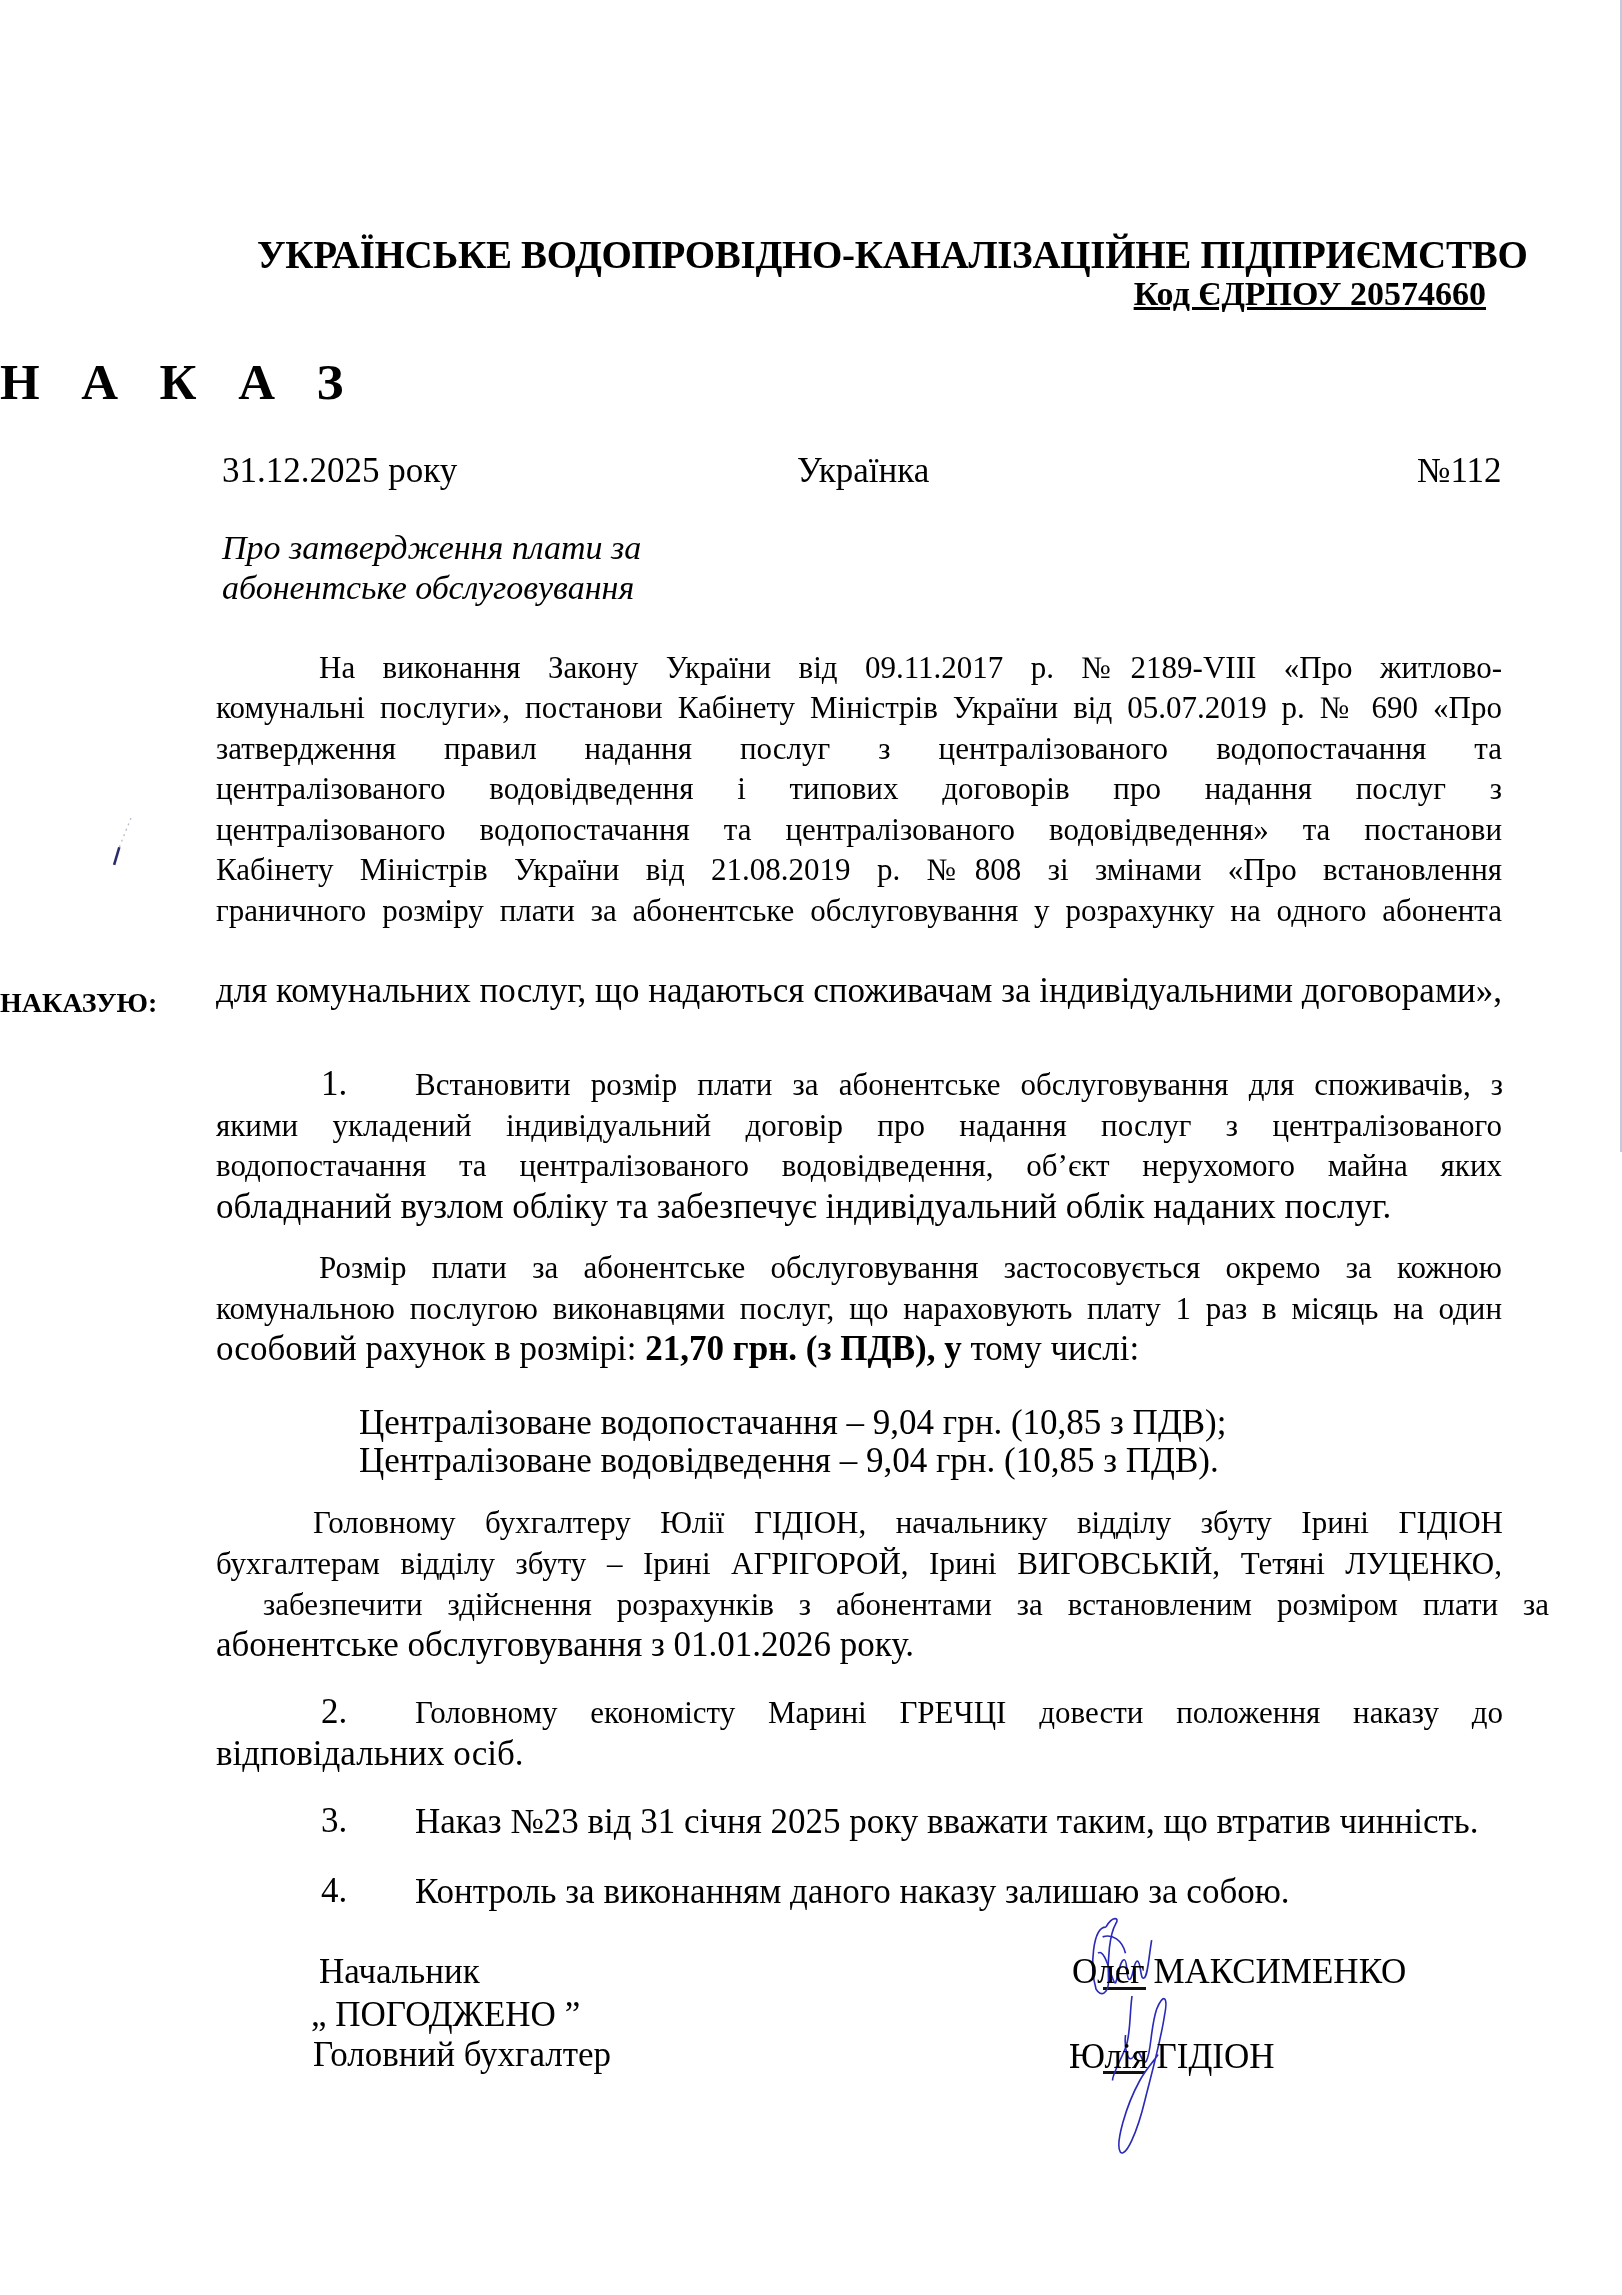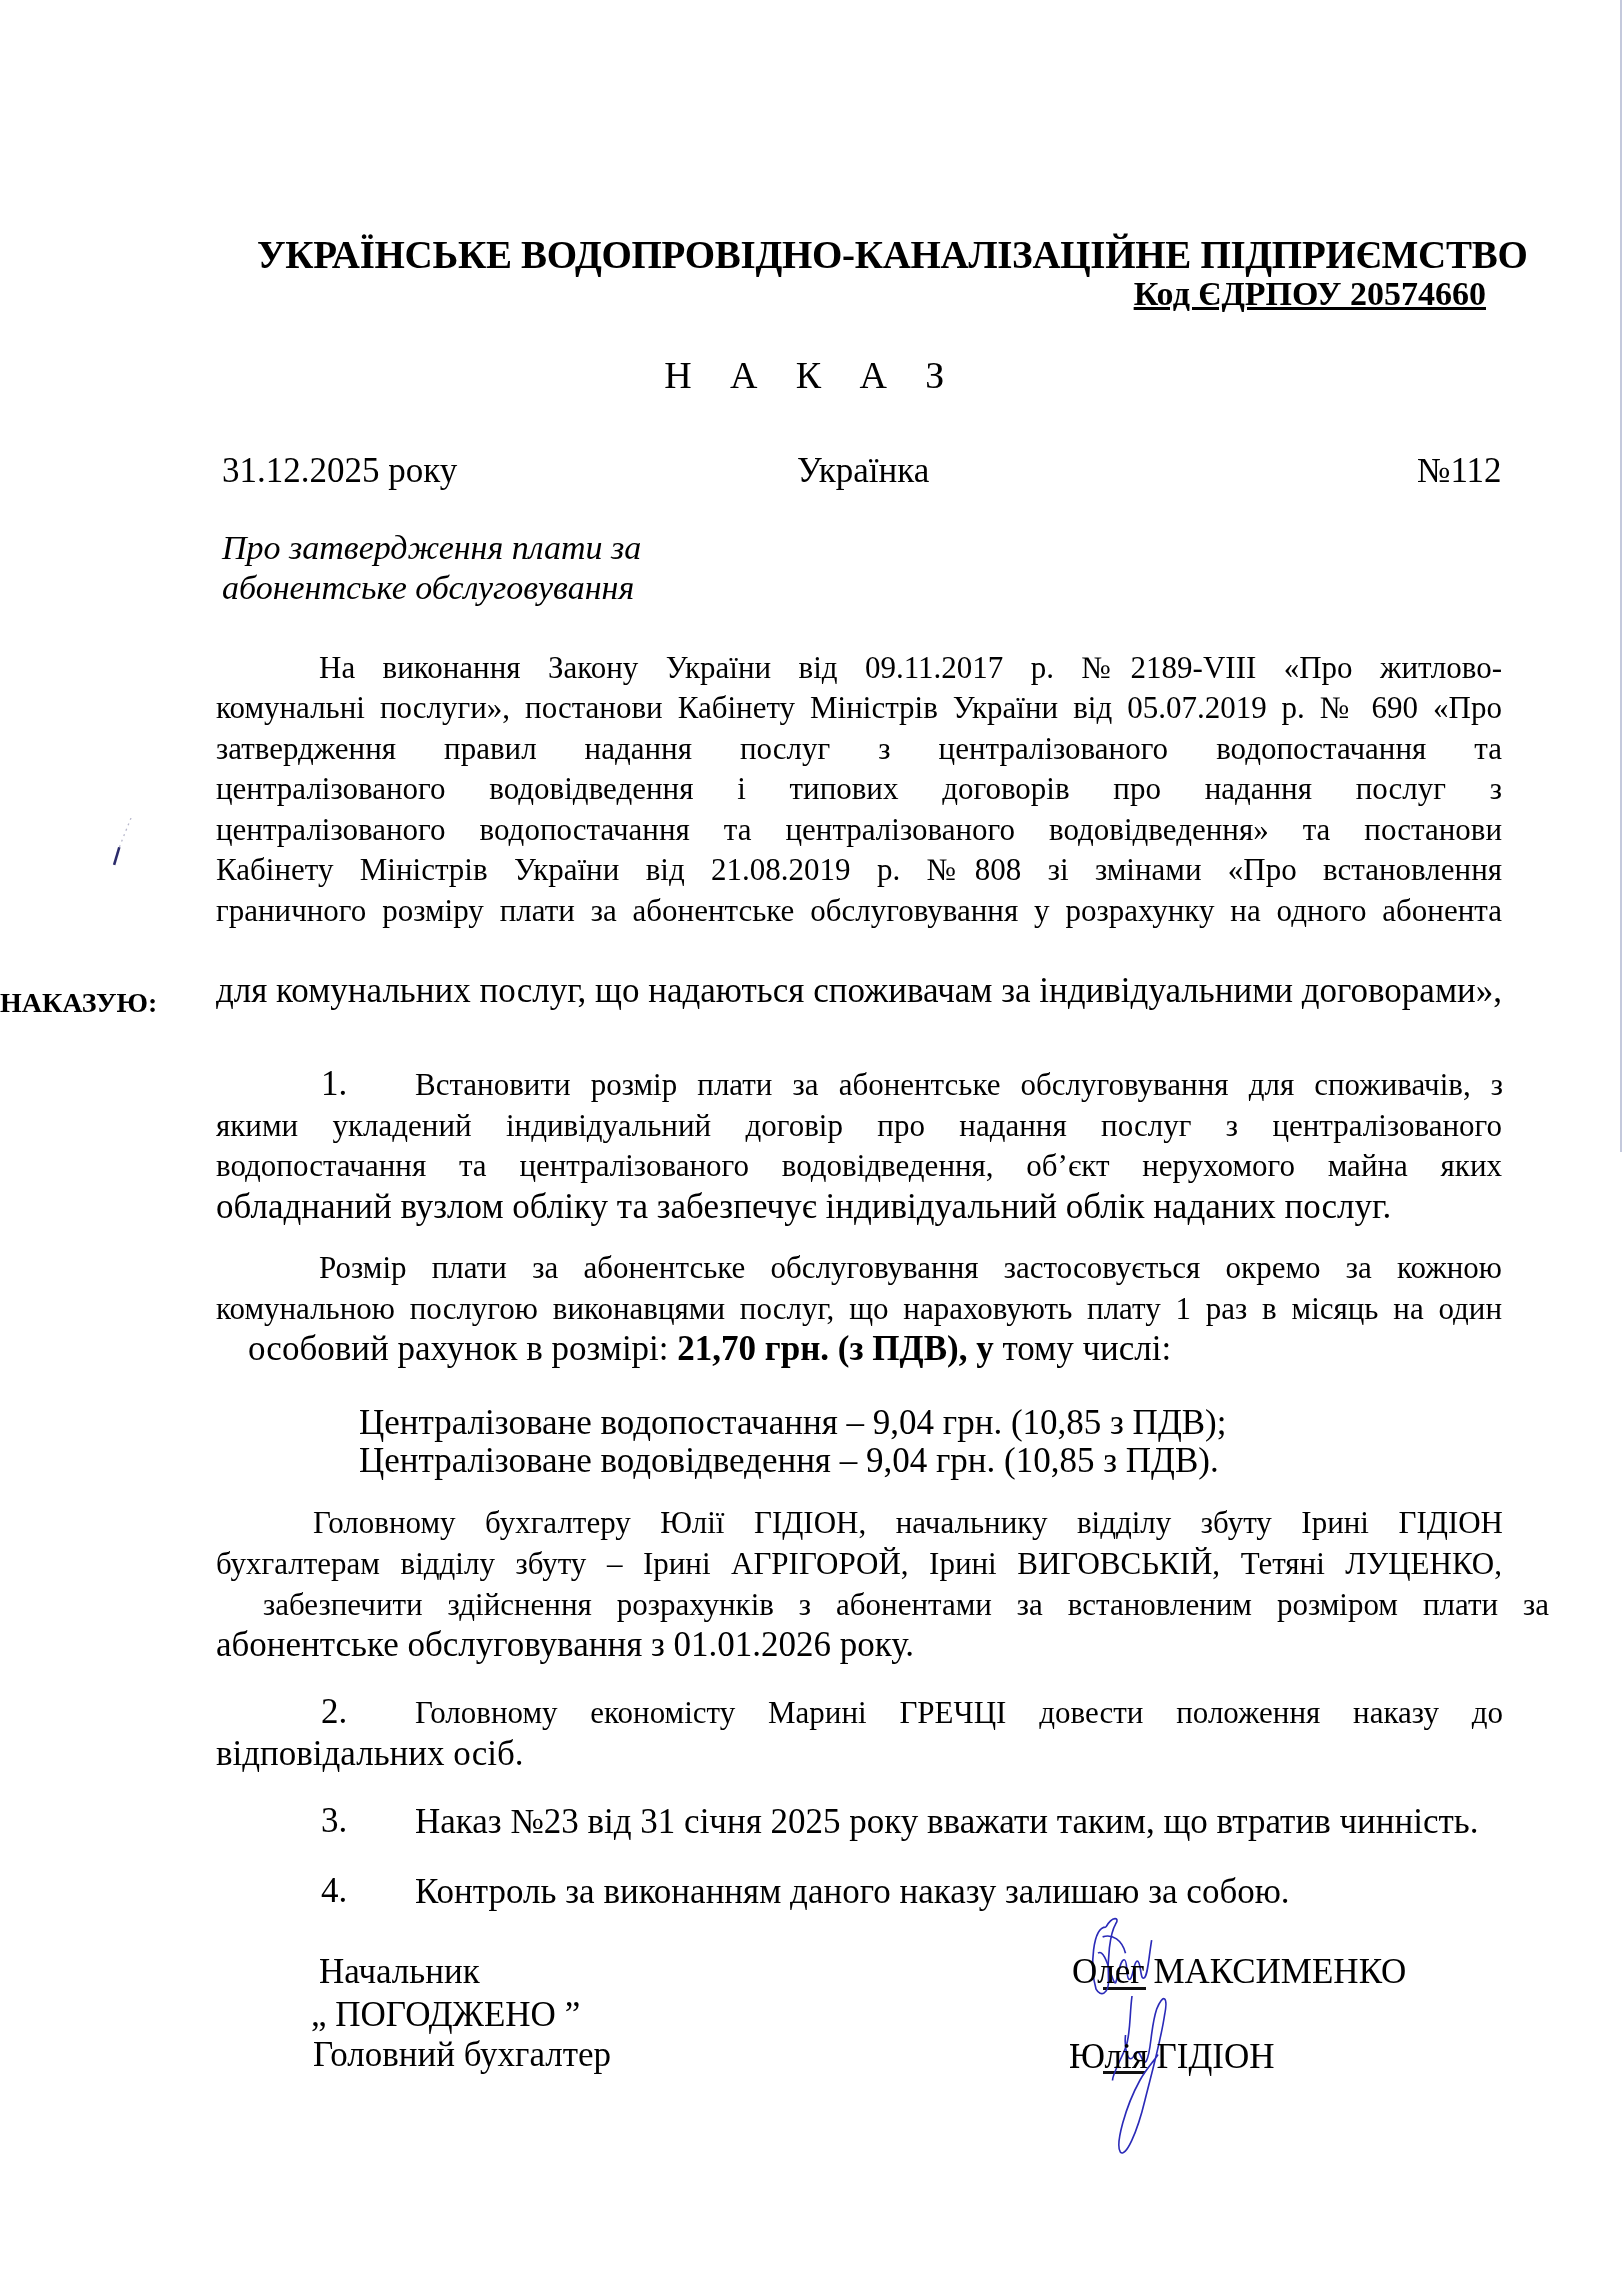--- a/index.html
+++ b/index.html
@@ -4,21 +4,21 @@
 <style>
   html, body { margin: 0; padding: 0; background: #ffffff; }
   body { width: 1623px; height: 2295px; position: relative; overflow: hidden;
          font-family: "Liberation Serif", "DejaVu Serif", serif; color: #000; }
   .abs { position: absolute; }
   .line { position: absolute; white-space: nowrap; font-size: 35px; line-height: 41px; }
   .just { position: absolute; left: 216px; width: 1286px; font-size: 31px; line-height: 41px;
           text-align: justify; text-align-last: justify; white-space: nowrap; }
   .org-title { left: 257px; top: 232px; font-size: 39px; font-weight: bold; line-height: 46px; white-space: nowrap; letter-spacing: -0.3px; }
   .org-code { right: 137px; top: 275px; font-size: 34px; font-weight: bold; text-decoration: underline; text-decoration-thickness: 3.3px; white-space: nowrap; }
-  .doc-title { left: 0; width: 1623px; top: 353px; text-align: center; font-size: 38px; font-weight: normal; letter-spacing: 14.4px; }
+  .doc-title { left: 0; width: 1623px; top: 353px; text-align: left; font-size: 51px; font-weight: bold; letter-spacing: 14.4px; }
   .subject { left: 222px; font-style: italic; font-size: 34px; line-height: 41px; white-space: nowrap; }
   .heading { left: 0; width: 1499px; font-weight: bold; font-size: 28px; top: 987px; }
   .num { position: absolute; font-size: 35px; }
   .sig-line { position: absolute; height: 2.6px; background: #111; }
   .margin-line { position: absolute; left: 1620px; top: 0; width: 3.3px; height: 1152px; background: #c4c9dc; }
   .scan-mark { position: absolute; }
   b { font-weight: bold; }
 </style>
 </head>
 <body>
@@ -58,21 +58,21 @@
   <div class="num" style="left:321px; top:1064px;">1.</div>
   <div class="just" style="top:1064px; left:415px; width:1088px;">Встановити розмір плати за абонентське обслуговування для споживачів, з</div>
   <div class="just" style="top:1105px;">якими укладений індивідуальний договір про надання послуг з централізованого</div>
   <div class="just" style="top:1145px;">водопостачання та централізованого водовідведення, об’єкт нерухомого майна яких</div>
   <div class="line" style="top:1186px; left:216px;">обладнаний вузлом обліку та забезпечує індивідуальний облік наданих послуг.</div>
 </div>
 
 <div>
   <div class="just" style="top:1247px; left:319px; width:1183px;">Розмір плати за абонентське обслуговування застосовується окремо за кожною</div>
   <div class="just" style="top:1288px;">комунальною послугою виконавцями послуг, що нараховують плату 1 раз в місяць на один</div>
-  <div class="line" style="top:1328px; left:216px;margin-left:32px;"><span>особовий рахунок в розмірі: </span><b>21,70 грн. (з ПДВ), у</b><span> тому числі:</span></div>
+  <div class="line" style="top:1328px; left:216px;"><span>особовий рахунок в розмірі: </span><b>21,70 грн. (з ПДВ), у</b><span> тому числі:</span></div>
 </div>
 
 <div class="line" style="top:1402px; left:359px;">Централізоване водопостачання – 9,04 грн. (10,85 з ПДВ);</div>
 <div class="line" style="top:1440px; left:359px;">Централізоване водовідведення – 9,04 грн. (10,85 з ПДВ).</div>
 
 <div>
   <div class="just" style="top:1502px; left:313px; width:1190px;">Головному бухгалтеру Юлії ГІДІОН, начальнику відділу збуту Ірині ГІДІОН</div>
   <div class="just" style="top:1543px;">бухгалтерам відділу збуту – Ірині АГРІГОРОЙ, Ірині ВИГОВСЬКІЙ, Тетяні ЛУЦЕНКО,</div>
   <div class="just" style="top:1584px;margin-left:47px;">забезпечити здійснення розрахунків з абонентами за встановленим розміром плати за</div>
   <div class="line" style="top:1624px; left:216px;">абонентське обслуговування з 01.01.2026 року.</div>

